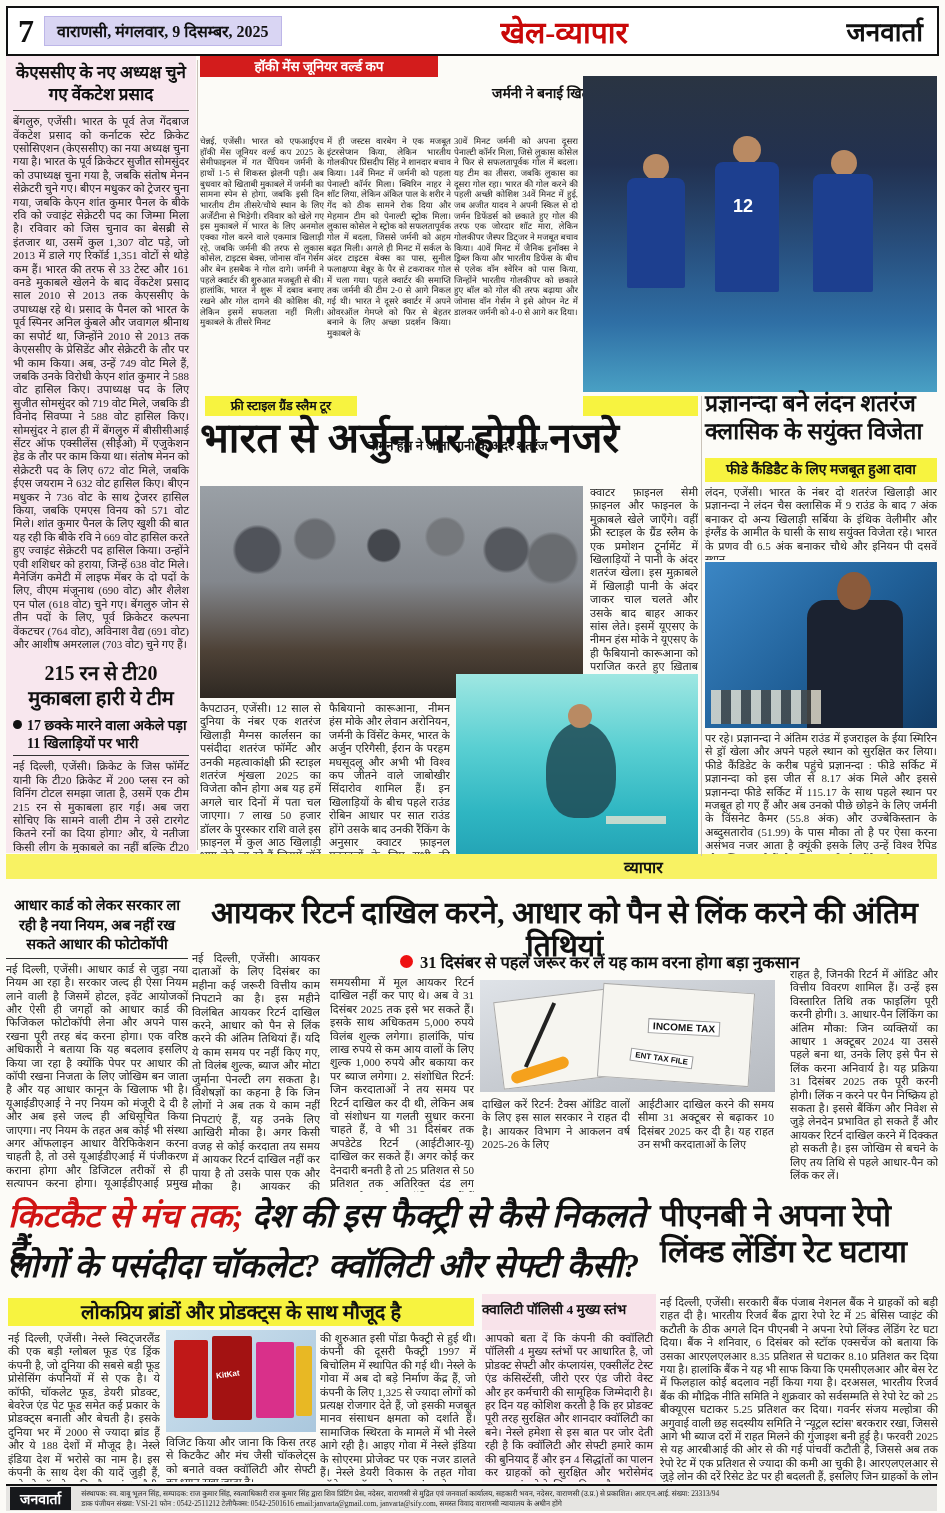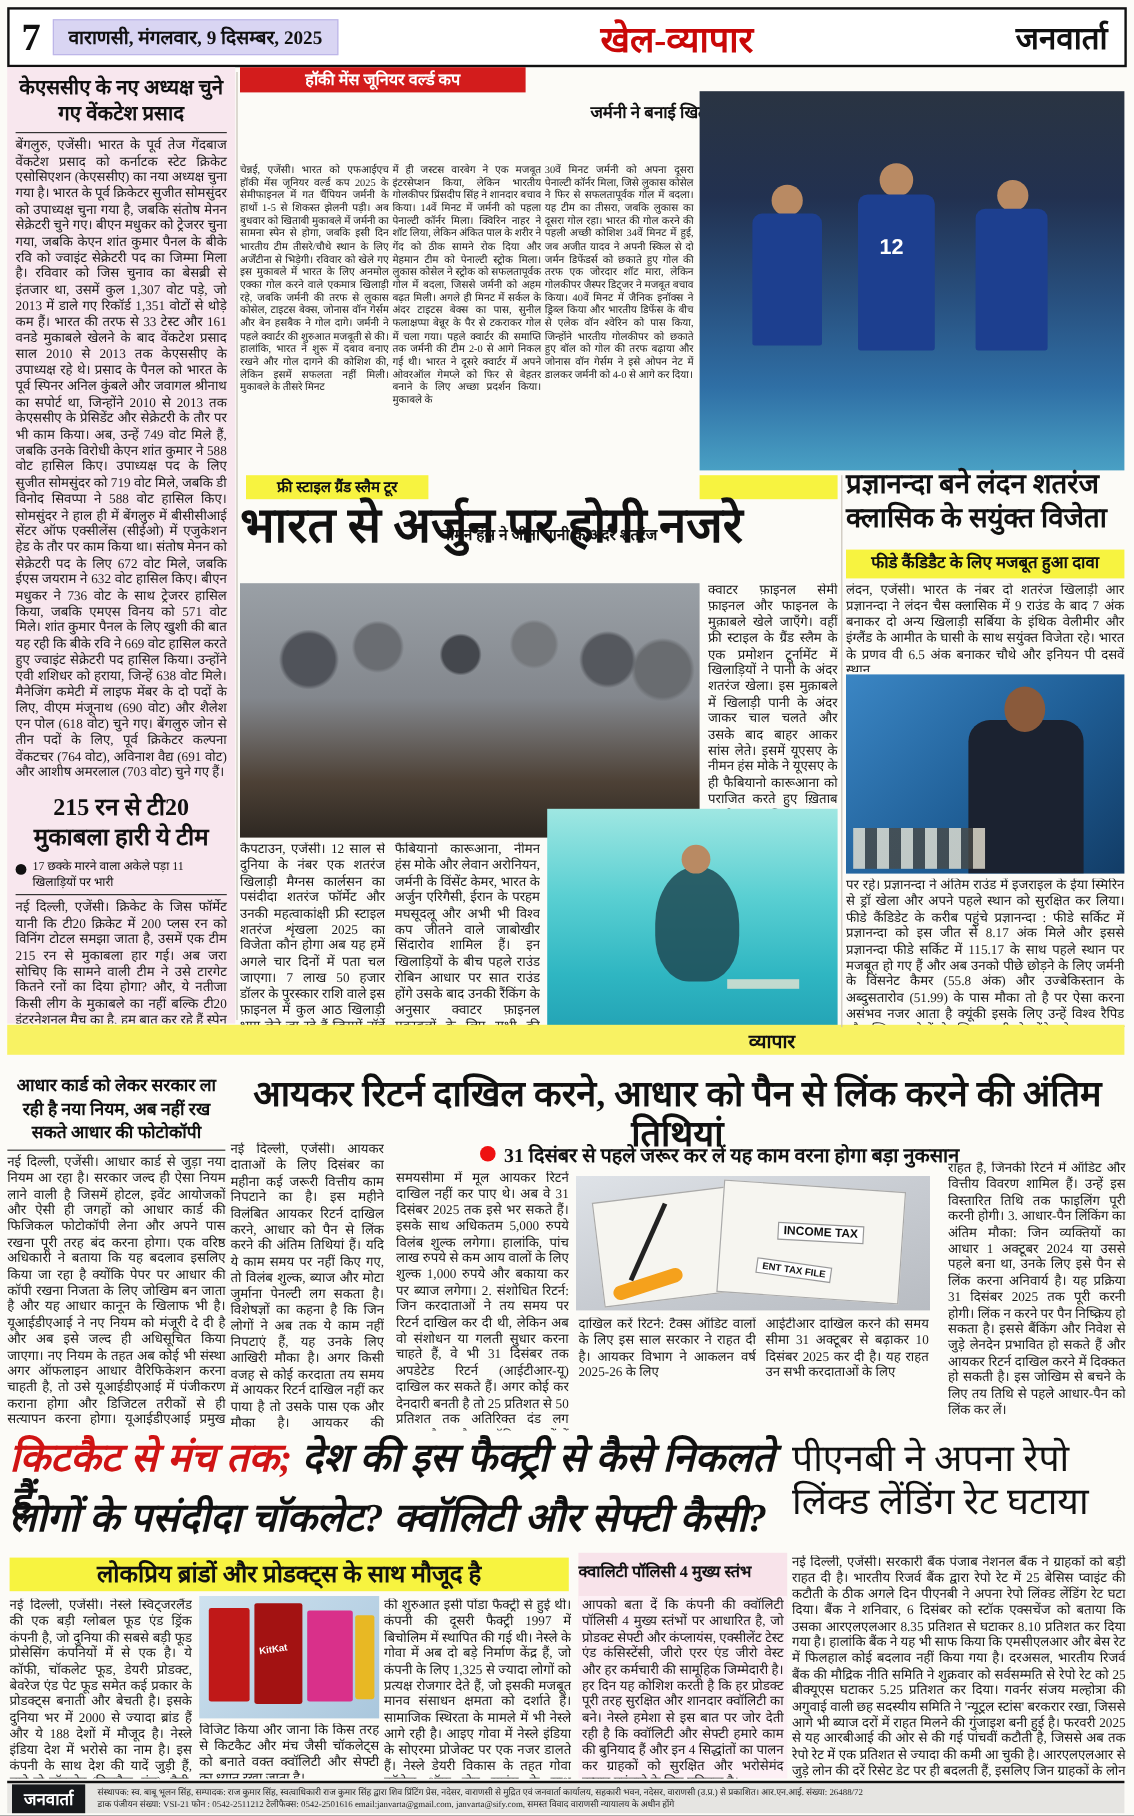--- a/index.html
+++ b/index.html
@@ -17,21 +17,21 @@
   .datechip{background:#d9d5f3;border:1px solid #bdb6e8;font-weight:bold;font-size:16px;
             padding:3px 12px;white-space:nowrap;}
   .section-ttl{flex:1;text-align:center;color:#c90808;font-size:30px;font-weight:bold;}
   .masthead{font-size:26px;font-weight:bold;margin-right:14px;}
   
   .pinkcol{left:6px;top:56px;width:190px;height:797px;background:#f8e7ee;padding:6px 7px;box-sizing:border-box;}
   .ksca-h{font-size:17px;line-height:1.3;font-weight:bold;text-align:center;border-bottom:1px solid #333;padding-bottom:4px;margin-bottom:4px;}
   .t20-h{font-size:20px;line-height:1.25;font-weight:bold;text-align:center;margin:10px 0 6px 0;}
   .t20-bullet{display:flex;gap:5px;align-items:flex-start;border-bottom:1px solid #333;padding-bottom:3px;margin-bottom:4px;}
   .dot{width:9px;height:9px;border-radius:50%;background:#111;margin-top:3px;flex:none;}
-  .t20-bullet span{font-weight:normal;font-size:10px;line-height:1.25;}
+  .t20-bullet span{font-weight:bold;font-size:14px;line-height:1.25;}
   
   .kicker-red{left:200px;top:56px;width:238px;height:21px;background:#d31c1c;color:#fff;
               font-weight:bold;font-size:13.5px;text-align:center;line-height:21px;}
   .photo-cap{left:492px;top:55px;width:256px;height:21px;font-weight:bold;font-size:14px;white-space:nowrap;margin-top:28px;}
   .hockey-h{left:200px;top:79px;width:430px;height:52px;font-size:36px;font-weight:bold;line-height:1.1;}
   .hockey-cols{left:200px;top:136px;width:378px;height:256px;display:flex;gap:3px;}
   .hockey-cols>div{flex:1;overflow:hidden;}
   .photo{background:#888;}
   .hockey-photo{left:583px;top:76px;width:354px;height:316px;
      background:linear-gradient(180deg,#2a3442 0%,#223150 28%,#28507f 55%,#2f6fa5 78%,#49a0c4 100%);}
@@ -87,21 +87,21 @@
   .kk-red{color:#d01414;}
   .kk-h2{left:8px;top:1248px;width:650px;height:48px;font-size:33px;font-weight:bold;font-style:italic;line-height:1.1;}
   .kk-sub{left:8px;top:1298px;width:466px;height:28px;background:#f7f340;font-weight:bold;font-size:20px;
           line-height:28px;text-align:center;}
   .q-h{left:482px;top:1294px;width:174px;height:44px;background:#f8e3ea;font-weight:bold;font-size:13.5px;
        text-align:left;line-height:32px;}
   .kk-photo{left:166px;top:1330px;width:150px;height:102px;background:linear-gradient(135deg,#cfe2ef 0%,#aac7dd 100%);}
   .pack{position:absolute;border-radius:2px;}
   .pack-label{position:absolute;color:#fff;font-family:"Liberation Sans",sans-serif;font-weight:bold;font-size:8px;transform:rotate(-8deg);}
   
-  .pnb-h{left:660px;top:1198px;width:278px;height:94px;font-size:31px;font-weight:normal;line-height:1.15;}
+  .pnb-h{left:660px;top:1198px;width:278px;height:94px;font-size:31px;font-weight:bold;line-height:1.15;}
   
   .footer{left:6px;top:1484px;width:931px;height:25px;background:#e6e5e2;border-top:2px solid #111;
           display:flex;align-items:center;gap:10px;}
   .flogo{background:#17191c;color:#fff;font-weight:bold;font-size:14px;padding:2px 10px;margin-left:4px;white-space:nowrap;}
   .flines{font-size:7.4px;line-height:1.3;color:#222;}
   .rule-v{position:absolute;width:1px;background:#c9c2b8;}
 </style>
 </head>
 <body>
 
@@ -216,21 +216,21 @@
 
   <div class="abs pnb-h">
     <div>पीएनबी ने अपना रेपो</div>
     <div>लिंक्ड लेंडिंग रेट घटाया</div>
   </div>
   <div class="abs body-sm clip" style="left:660px;top:1296px;width:278px;height:186px;">नई दिल्ली, एजेंसी। सरकारी बैंक पंजाब नेशनल बैंक ने ग्राहकों को बड़ी राहत दी है। भारतीय रिजर्व बैंक द्वारा रेपो रेट में 25 बेसिस प्वाइंट की कटौती के ठीक अगले दिन पीएनबी ने अपना रेपो लिंक्ड लेंडिंग रेट घटा दिया। बैंक ने शनिवार, 6 दिसंबर को स्टॉक एक्सचेंज को बताया कि उसका आरएलएलआर 8.35 प्रतिशत से घटाकर 8.10 प्रतिशत कर दिया गया है। हालांकि बैंक ने यह भी साफ किया कि एमसीएलआर और बेस रेट में फिलहाल कोई बदलाव नहीं किया गया है। दरअसल, भारतीय रिजर्व बैंक की मौद्रिक नीति समिति ने शुक्रवार को सर्वसम्मति से रेपो रेट को 25 बीक्यूएस घटाकर 5.25 प्रतिशत कर दिया। गवर्नर संजय मल्होत्रा की अगुवाई वाली छह सदस्यीय समिति ने 'न्यूट्रल स्टांस' बरकरार रखा, जिससे आगे भी ब्याज दरों में राहत मिलने की गुंजाइश बनी हुई है। फरवरी 2025 से यह आरबीआई की ओर से की गई पांचवीं कटौती है, जिससे अब तक रेपो रेट में एक प्रतिशत से ज्यादा की कमी आ चुकी है। आरएलएलआर से जुड़े लोन की दरें रिसेट डेट पर ही बदलती हैं, इसलिए जिन ग्राहकों के लोन अक्टूबर में रिसेट हुए थे, उन्हें राहत जनवरी 2026 से मिलेगी। पीएनबी से पहले कई सरकारी बैंक अपने रेपो-लिंक्ड रेट घटा चुके हैं।</div>
 
   <div class="abs footer">
     <div class="flogo">जनवार्ता</div>
     <div class="flines">
-      <div>संस्थापक: स्व. बाबू भूलन सिंह, सम्पादक: राज कुमार सिंह, स्वत्वाधिकारी राज कुमार सिंह द्वारा शिव प्रिंटिंग प्रेस, नदेसर, वाराणसी से मुद्रित एवं जनवार्ता कार्यालय, सहकारी भवन, नदेसर, वाराणसी (उ.प्र.) से प्रकाशित। आर.एन.आई. संख्या: 26488/72</div>
+      <div>संस्थापक: स्व. बाबू भूलन सिंह, सम्पादक: राज कुमार सिंह, स्वत्वाधिकारी राज कुमार सिंह द्वारा शिव प्रिंटिंग प्रेस, नदेसर, वाराणसी से मुद्रित एवं जनवार्ता कार्यालय, सहकारी भवन, नदेसर, वाराणसी (उ.प्र.) से प्रकाशित। आर.एन.आई. संख्या: 23313/94</div>
       <div>डाक पंजीयन संख्या: VSI-21 फोन : 0542-2511212 टेलीफैक्स: 0542-2501616 email:janvarta@gmail.com, janvarta@sify.com, समस्त विवाद वाराणसी न्यायालय के अधीन होंगे</div>
     </div>
   </div>
 
   <div class="rule-v" style="left:197px;top:60px;height:790px;"></div>
   <div class="rule-v" style="left:701px;top:396px;height:460px;"></div>
 
 </div>
 
 </body></html>

